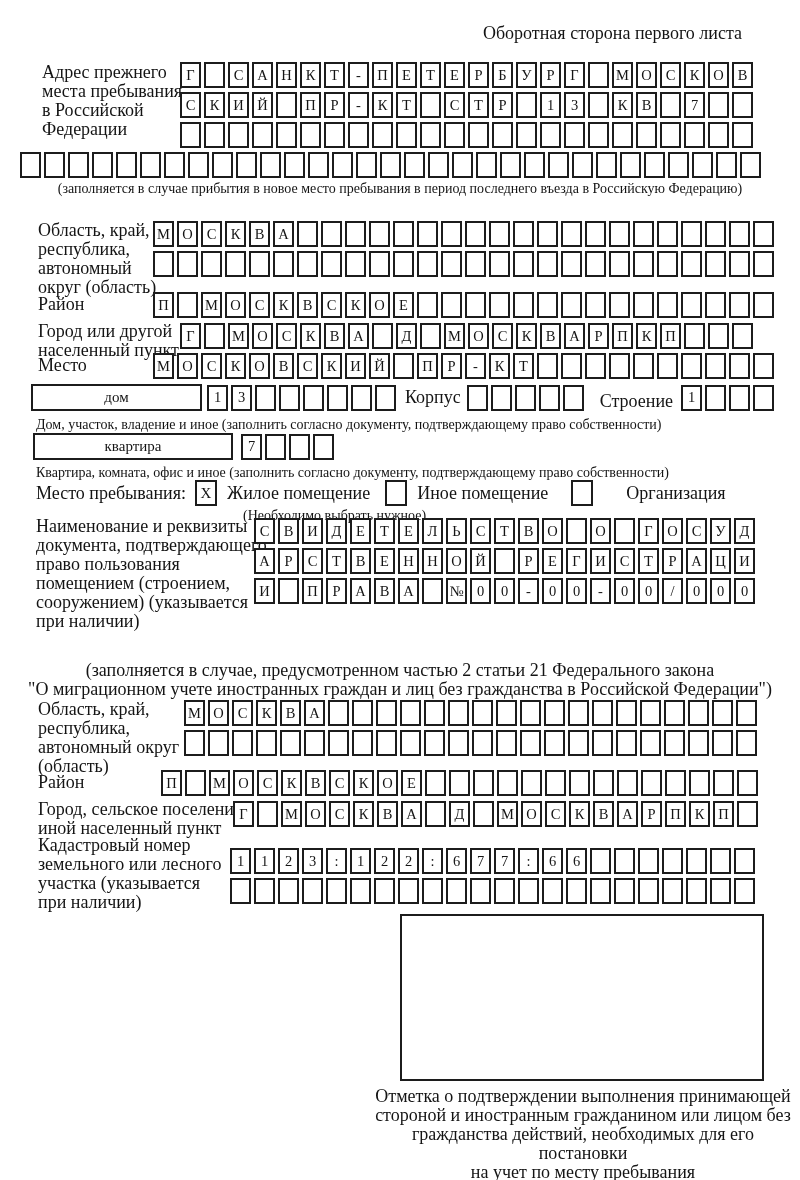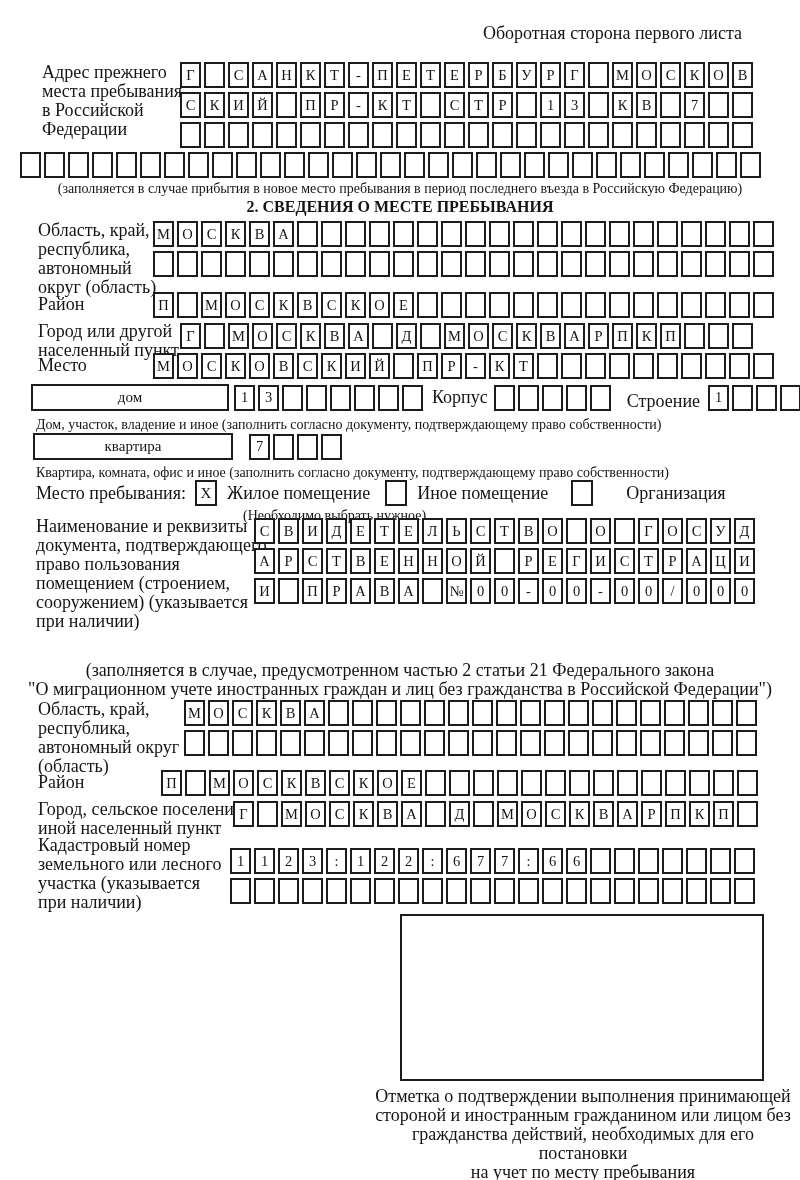--- a/index.html
+++ b/index.html
@@ -143,21 +143,20 @@
       <div class="cell"></div>
       <div class="cell"></div>
       <div class="cell"></div>
       <div class="cell"></div>
       <div class="cell"></div>
       <div class="cell"></div>
       <div class="cell"></div>
     </div>
   <div class="abs cap center" style="top:180px;">(заполняется в случае прибытия в новое место пребывания в период последнего въезда в Российскую Федерацию)</div>
 
-  <div class="abs bold titlesz center" style="top:198px;">2. СВЕДЕНИЯ О МЕСТЕ ПРЕБЫВАНИЯ</div>
 
   <div class="abs lbl lines" style="top:221px; left:38px;">Область, край,
 республика,
 автономный
 округ (область)</div>
   <div class="abs gridcol" style="top:221px; left:153px;">
     <div class="grid">
         <div class="cell">М</div>
         <div class="cell">О</div>
         <div class="cell">С</div>
@@ -298,21 +297,21 @@
       <div class="cell"></div>
       <div class="cell"></div>
       <div class="cell"></div>
       <div class="cell"></div>
       <div class="cell"></div>
       <div class="cell"></div>
       <div class="cell"></div>
     </div>
 
   <div class="abs inline-row" style="top:384px; left:31px;">
-    <div class="wide-box" style="width:198px;">дом</div>
+    <div class="wide-box" style="width:171px;">дом</div>
     <div class="grid" style="margin-left:5px;">
         <div class="cell">1</div>
         <div class="cell">3</div>
         <div class="cell"></div>
         <div class="cell"></div>
         <div class="cell"></div>
         <div class="cell"></div>
         <div class="cell"></div>
         <div class="cell"></div>
       </div>
@@ -327,21 +326,21 @@
     <div class="lbl" style="margin:8px 8px 0 16px;">Строение</div>
     <div class="grid">
         <div class="cell">1</div>
         <div class="cell"></div>
         <div class="cell"></div>
         <div class="cell"></div>
       </div>
   </div>
   <div class="abs cap" style="top:416px; left:36px;">Дом, участок, владение и иное (заполнить согласно документу, подтверждающему право собственности)</div>
 
-  <div class="abs inline-row" style="top:433px; left:33px;gap:8px;">
+  <div class="abs inline-row" style="top:433px; left:33px;">
     <div class="wide-box" style="width:200px;">квартира</div>
     <div class="grid" style="margin-left:8px;">
         <div class="cell">7</div>
         <div class="cell"></div>
         <div class="cell"></div>
         <div class="cell"></div>
       </div>
   </div>
   <div class="abs cap" style="top:464px; left:36px;">Квартира, комната, офис и иное (заполнить согласно документу, подтверждающему право собственности)</div>
 

